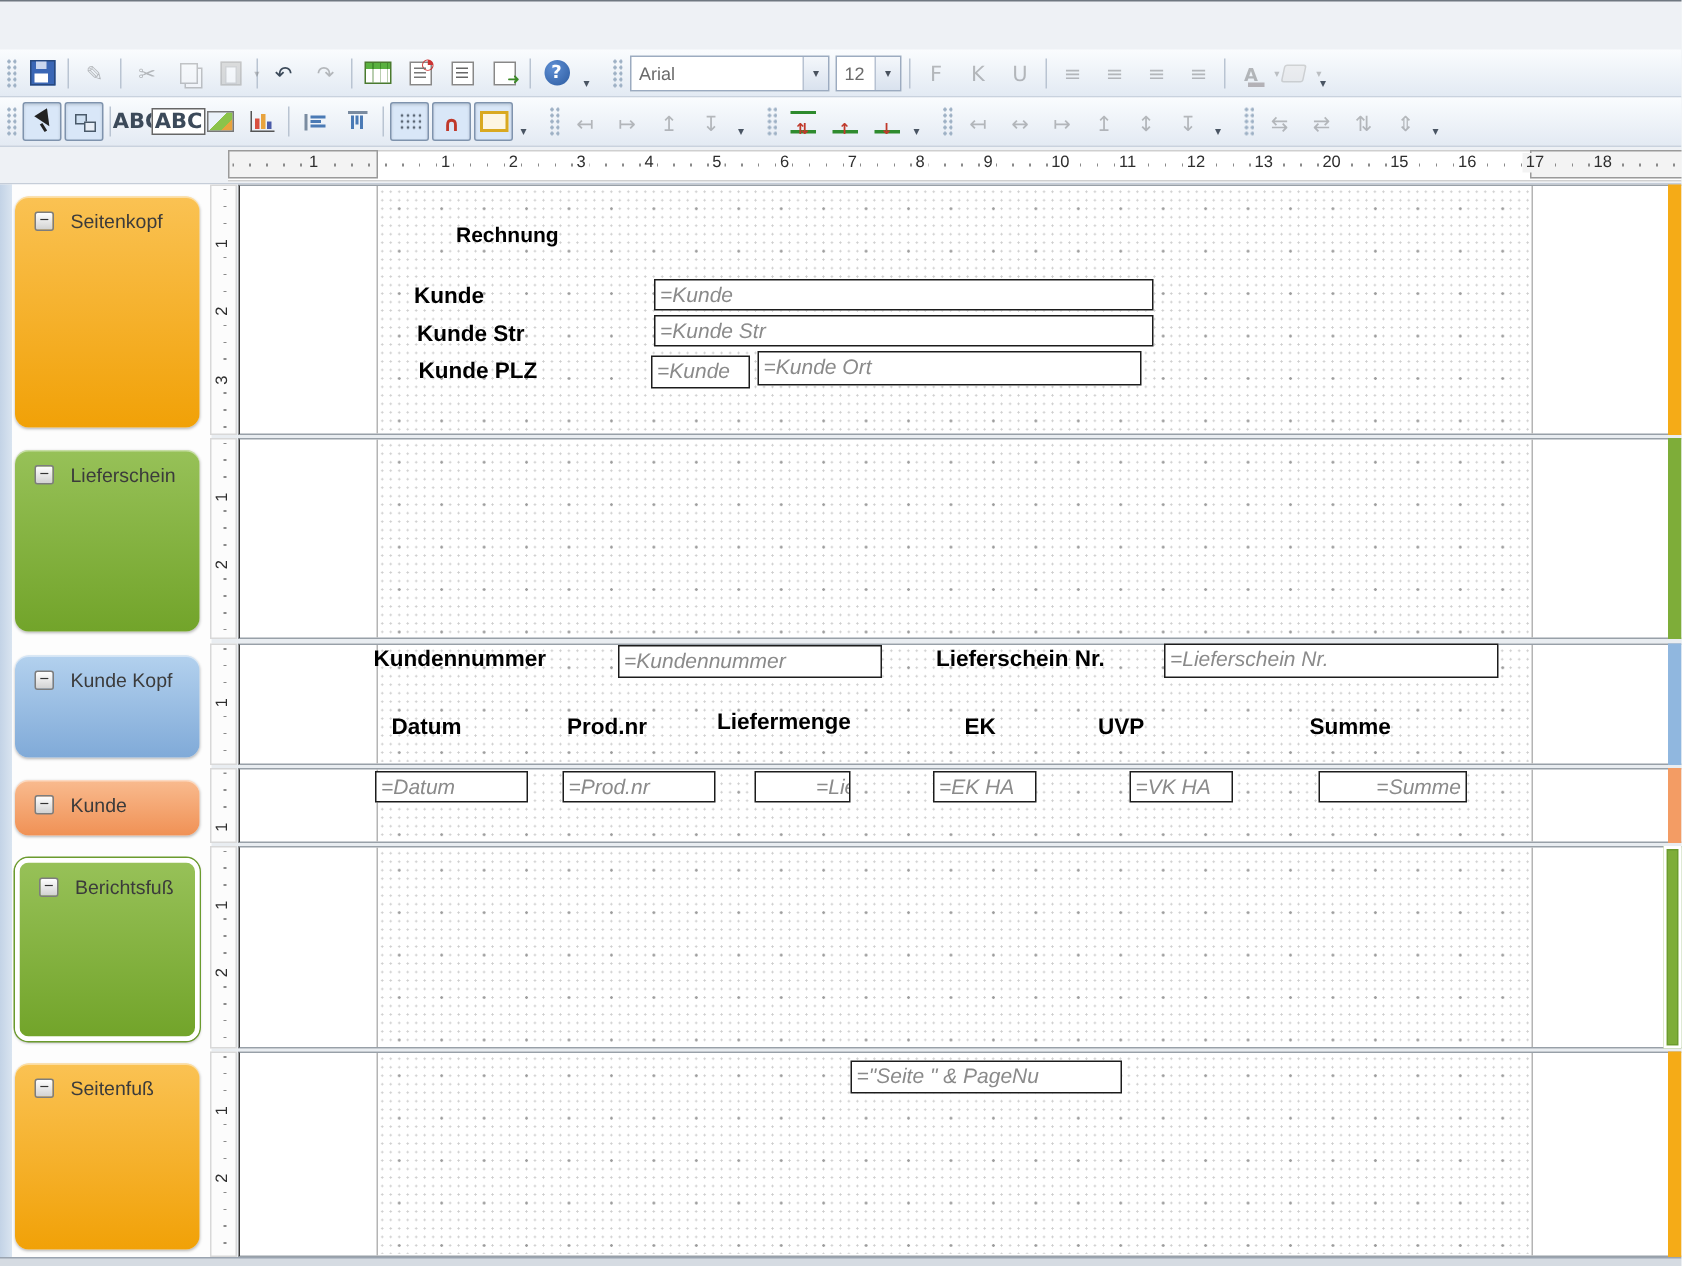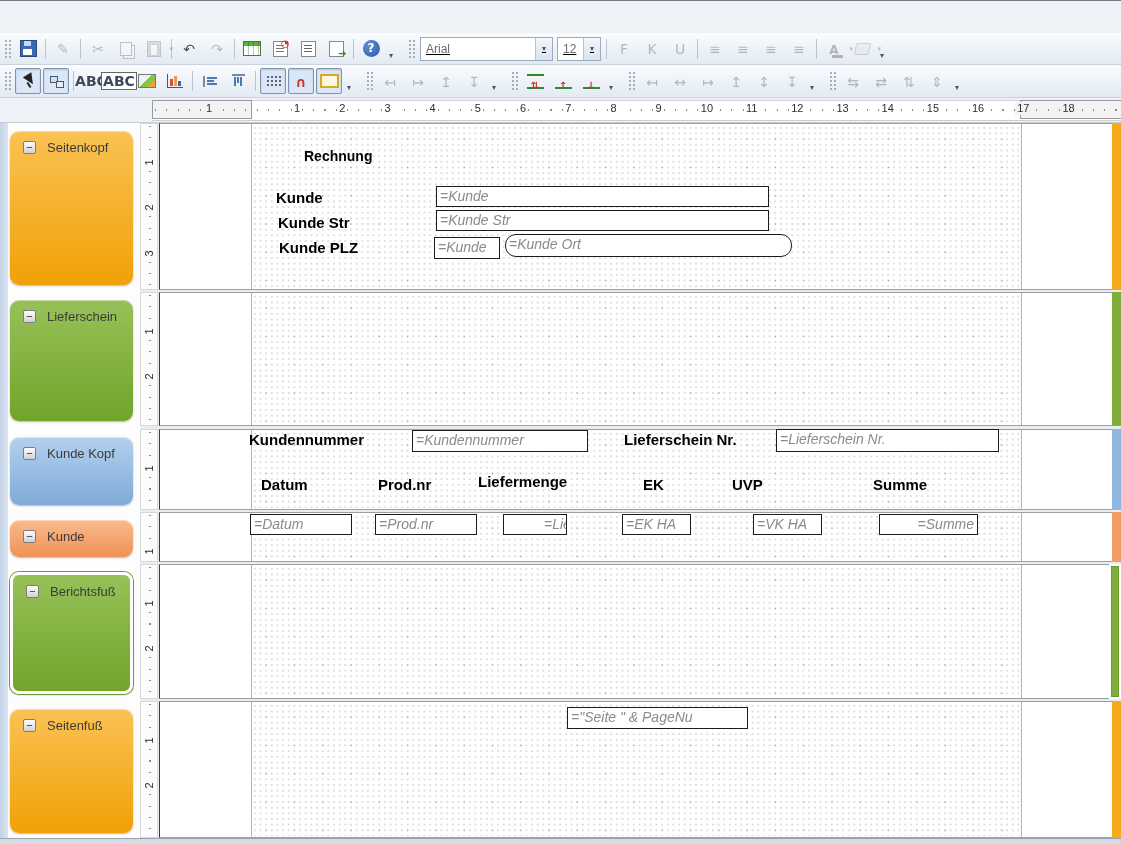--- a/index.html
+++ b/index.html
@@ -21,21 +21,21 @@
   .tbtn{width:24px;height:24px;margin:0 1px;border:1px solid transparent;border-radius:2px;
     display:flex;align-items:center;justify-content:center;position:relative;flex:0 0 auto;
     font-family:"DejaVu Sans",sans-serif;}
   .tbtn.pressed{background:#d9e7f8;border-color:#7f93ad;box-shadow:inset 0 1px 2px rgba(0,0,0,.15);}
   .tbtn.off{opacity:.35;filter:grayscale(.9);}
   .tbtn .glyph{font-size:14px;color:#3c4a5a;line-height:1;}
   .ddarrow{position:absolute;right:-7px;top:8px;font-size:7px;color:#55606e;}
   .toverflow{width:13px;height:24px;margin:0 4px 0 2px;position:relative;flex:0 0 auto;}
   .toverflow:after{content:"▾";position:absolute;bottom:1px;left:2px;font-size:8px;color:#4a5563;}
   .combo{height:22px;background:#fff;border:1px solid #9cabc0;display:flex;align-items:center;
-    margin:0 2px;flex:0 0 auto;text-decoration:underline;}
+    margin:0 2px;flex:0 0 auto;}
   .combo .cval{font-size:12px;color:#6b6b6b;padding:0 5px;flex:1;white-space:nowrap;overflow:hidden;}
   .combo .cbtn{width:16px;height:100%;background:linear-gradient(#f4f7fb,#d9e2ee);
     border-left:1px solid #b7c2d2;font-size:8px;color:#49525e;display:flex;align-items:center;justify-content:center;}
   
   .ic{display:inline-block;position:relative;}
   .ic-save{width:15px;height:15px;background:#3a66b5;border:1px solid #27487e;}
   .ic-save:before{content:"";position:absolute;left:3px;top:0;width:7px;height:5px;background:#c9d6ef;}
   .ic-save:after{content:"";position:absolute;left:2px;bottom:1px;width:9px;height:6px;background:#fff;}
   .ic-copy{width:10px;height:12px;border:1px solid #666;background:#fff;box-shadow:3px 3px 0 -1px #fff,3px 3px 0 0 #666;}
   .ic-paste{width:12px;height:14px;background:#c8a96d;border:1px solid #8a6d3b;}
@@ -333,21 +333,21 @@
         <span class="rnum" style="left: 427.6px;">4</span>
         <span class="rnum" style="left: 472.8px;">5</span>
         <span class="rnum" style="left: 518px;">6</span>
         <span class="rnum" style="left: 563.2px;">7</span>
         <span class="rnum" style="left: 608.4px;">8</span>
         <span class="rnum" style="left: 653.6px;">9</span>
         <span class="rnum" style="left: 698.8px;">10</span>
         <span class="rnum" style="left: 744px;">11</span>
         <span class="rnum" style="left: 789.2px;">12</span>
         <span class="rnum" style="left: 834.4px;">13</span>
-        <span class="rnum" style="left: 879.6px;">14</span>
+        <span class="rnum" style="left: 879.6px;">20</span>
         <span class="rnum" style="left: 924.8px;">15</span>
         <span class="rnum" style="left: 970px;">16</span>
         <span class="rnum inbox" style="left: 1015.2px;">17</span>
         <span class="rnum inbox" style="left: 1060.4px;">18</span>
       </div>
   </div>
 
   <div id="stage"></div>
   <div id="leftedge"></div>
   <div id="sidebar-bg"></div>
@@ -368,21 +368,21 @@
         <span class="collapse">−</span>
         <span class="slabel">Seitenkopf</span>
       </div>
       <div class="rlabel plain" style="left: 304px; top: 147px;">Rechnung</div>
       <div class="rlabel" style="left: 276px; top: 188px;">Kunde</div>
       <div class="rlabel" style="left: 278px; top: 213px;">Kunde Str</div>
       <div class="rlabel" style="left: 279px; top: 238px;">Kunde PLZ</div>
       <div class="rfield" style="left: 436px; top: 185px; width: 333px; height: 21px;">=Kunde</div>
       <div class="rfield" style="left: 436px; top: 209px; width: 333px; height: 21px;">=Kunde Str</div>
       <div class="rfield" style="left: 434px; top: 236px; width: 66px; height: 22px;">=Kunde</div>
-      <div class="rfield" style="left: 505px; top: 233px; width: 287px; height: 23px; border-radius: 11px;">=Kunde Ort</div>
+      <div class="rfield" style="left: 505px; top: 233px; width: 256px; height: 23px;">=Kunde Ort</div>
       <div class="band" style="top: 291px; height: 134px;">
         <div class="vline" style="left: 91px;"></div>
         <div class="vline" style="left: 861px;"></div>
         <div class="bandgrid"></div>
       </div>
       <div class="cstrip s-green" style="top: 291px; height: 134px;"></div>
       <div class="vruler" style="top: 291px; height: 134px;">
         <div class="vticks"></div>
         <span class="vnum" style="top: 32.2px;">1</span>
         <span class="vnum" style="top: 77.4px;">2</span>

